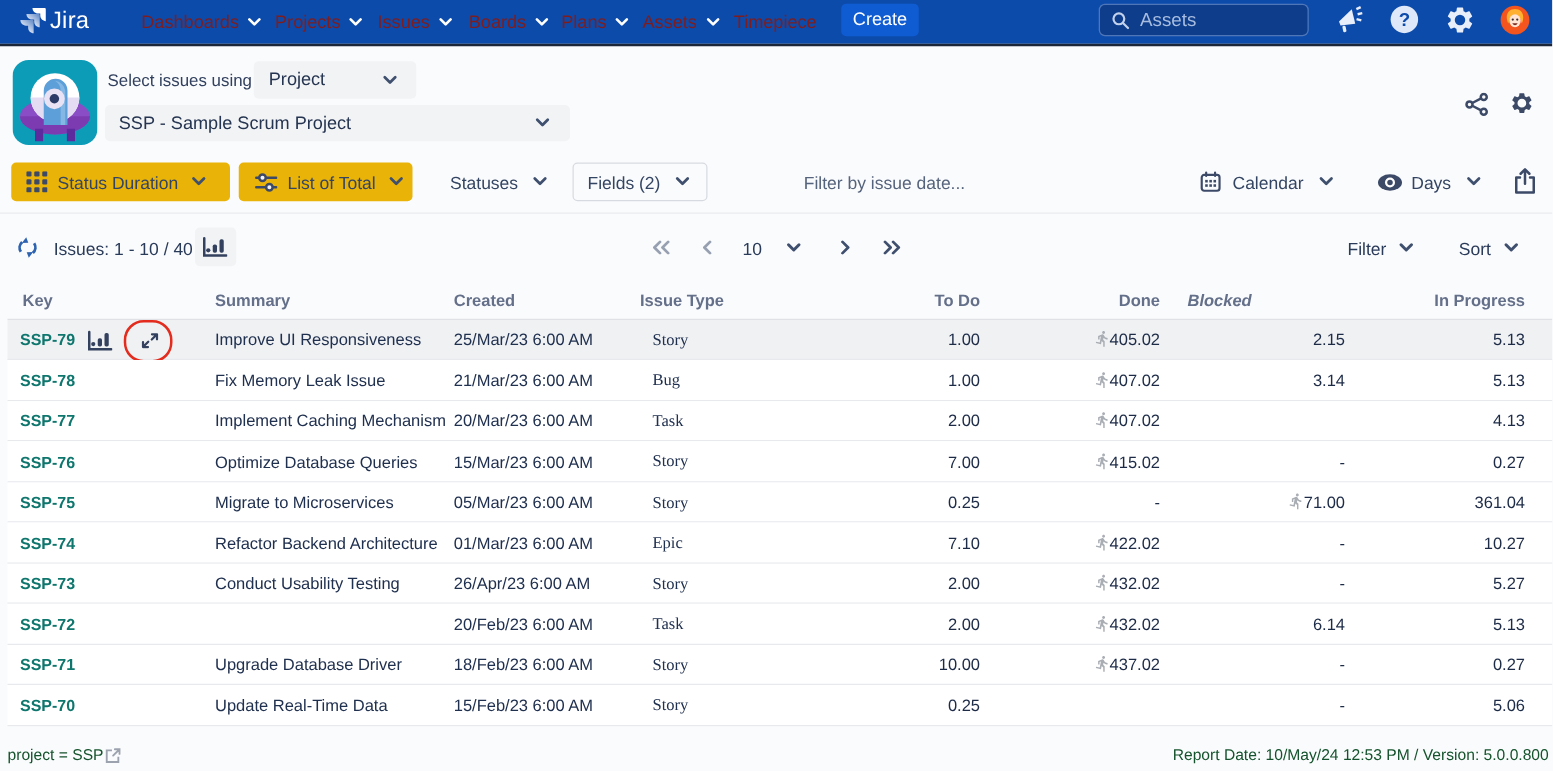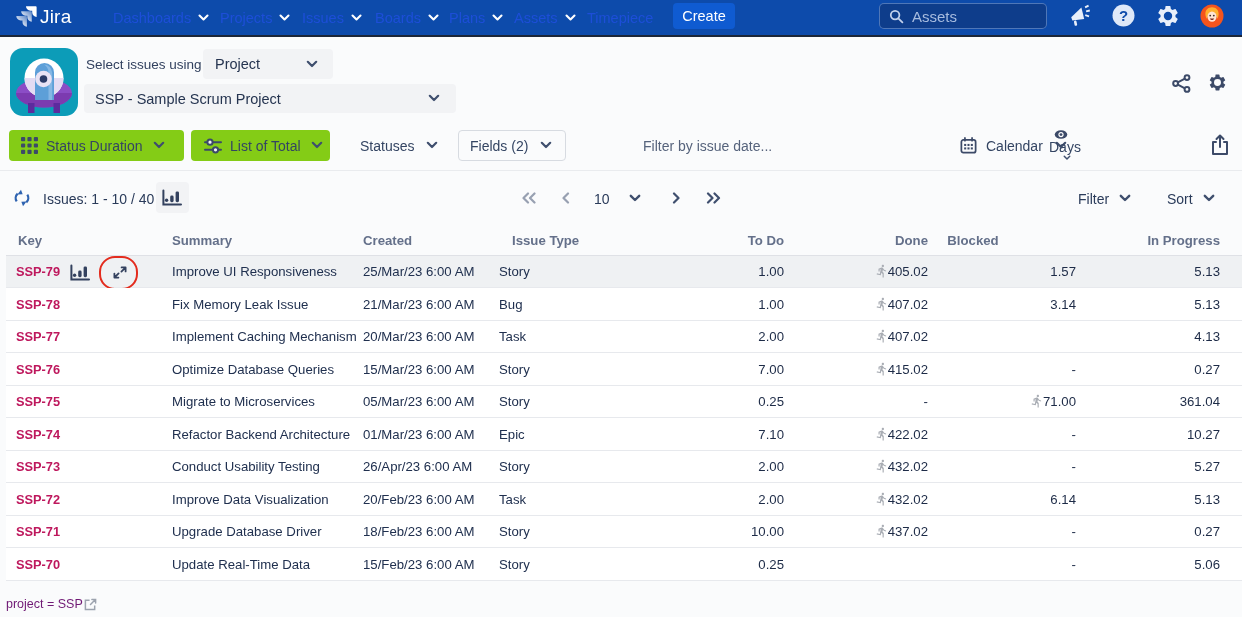--- a/index.html
+++ b/index.html
@@ -4,58 +4,58 @@
 <style>
   * { margin:0; padding:0; box-sizing:border-box; }
   html,body { width:1242px; height:617px; }
   body { font-family:"Liberation Sans", sans-serif; background:#FAFBFC; }
   #page { position:relative; width:1242px; height:617px; overflow:hidden; background:#FAFBFC; }
   .abs { position:absolute; }
 
   
   #nav { position:absolute; left:0; top:0; width:1242px; height:35px; background:#0D4BAB; }
   #navline { position:absolute; left:0; top:35px; width:1242px; height:2px; background:#1B2638; }
-  .navitem { position:absolute; top:0; height:35px; display:flex; align-items:center; color:#1d4ed8; font-size:14.5px; gap:7px; white-space:nowrap; }
+  .navitem { position:absolute; top:0; height:35px; display:flex; align-items:center; color:#7f1d1d; font-size:14.5px; gap:7px; white-space:nowrap; }
   .nchev { display:block; }
 
   #jiralogo { position:absolute; left:16px; top:5px; }
   #jiratext { position:absolute; left:40px; top:6px; color:#fff; font-size:19px; font-weight:500; letter-spacing:0.2px; }
 
   #createbtn { position:absolute; left:673px; top:3px; width:62px; height:26px; background:#0F5BD1; border-radius:4px; color:#fff; font-size:14.5px; display:flex; align-items:center; justify-content:center; font-weight:500; }
   #searchbox { position:absolute; left:879px; top:3px; width:168px; height:26px; background:#0E3D8B; border:1px solid rgba(160,190,240,0.45); border-radius:5px; display:flex; align-items:center; }
   #searchbox .stext { color:#A7BCDF; font-size:15px; margin-left:8px; }
 
   
   #avatar { position:absolute; left:10px; top:48px; }
   .lbl { position:absolute; color:#32415F; font-size:13.5px; }
   .ddl { position:absolute; background:#F2F3F5; border-radius:4px; display:flex; align-items:center; color:#253450; font-size:14.5px; }
 
   
-  .tbtn { position:absolute; top:130px; height:31px; background:#84cc16; border-radius:4px; display:flex; align-items:center; color:#344563; font-size:14px; font-weight:500; white-space:nowrap; }
+  .tbtn { position:absolute; top:130px; height:31px; background:#eab308; border-radius:4px; display:flex; align-items:center; color:#344563; font-size:14px; font-weight:500; white-space:nowrap; }
   .tplain { position:absolute; top:130px; height:31px; display:flex; align-items:center; color:#344563; font-size:14px; font-weight:500; white-space:nowrap; }
   #sepline { position:absolute; left:0; top:170px; width:1242px; height:1px; background:#E9EBEE; }
 
   
   .navy { color:#2A3B5A; }
 
   
   .hcell { position:absolute; top:233px; color:#64708A; font-size:13.2px; font-weight:600; white-space:nowrap; }
   #headborder { position:absolute; left:6px; top:255px; width:1236px; height:1px; background:#DFE1E6; }
   .row { position:absolute; left:6px; width:1236px; height:32px; border-bottom:1px solid #E7E9ED; background:#fff; }
   .row1bg { background:#EFF1F3 !important; }
   .cell { position:absolute; top:0; height:32px; display:flex; align-items:center; font-size:13.2px; color:#20304F; white-space:nowrap; }
-  .ckey { left:10px; color:#be185d; font-weight:700; font-size:12.8px; }
+  .ckey { left:10px; color:#0f766e; font-weight:700; font-size:12.8px; }
   .csum { left:166px; }
   .ccre { left:357px; }
-  .ctyp { left:493px; }
+  .ctyp { left:516px;font-family:Liberation Serif, serif; }
   .cnum { justify-content:flex-end; color:#1D2B47; }
   .runner { margin-right:-1px; position:relative; top:-0.5px; }
 
   
-  .foot { position:absolute; color:#701a75; font-size:12.5px; white-space:nowrap; }
+  .foot { position:absolute; color:#14532d; font-size:12.5px; white-space:nowrap; }
 </style>
 </head>
 <body>
 <div id="page">
 
   <div id="nav"></div>
   <div id="navline"></div>
 
   <svg id="jiralogo" width="21" height="23" viewBox="-2 34 79 80">
     <defs>
@@ -235,21 +235,21 @@
       </g>
     </svg>
     <span style="margin-left:8px;">Calendar</span>
     <svg style="margin-left:12px;" width="12" height="9" viewBox="0 0 12 9">
         <path d="M1.8 1.8 L6 6 L10.2 1.8" stroke="#3F4F6E" stroke-width="2.2" fill="none" stroke-linecap="round" stroke-linejoin="round"></path>
       </svg>
   </div>
 
   <div class="tplain" style="left:643px; font-weight:500; color:#56637C;">Filter by issue date...</div>
 
-  <div class="tplain" style="left:1042px;flex-direction:column;">
+  <div class="tplain" style="left:1102px;">
     <svg width="20" height="14" viewBox="0 0 20 14">
       <ellipse cx="10" cy="7" rx="9.6" ry="6.6" fill="#3C4A68"></ellipse>
       <circle cx="10" cy="7" r="4" fill="#fff"></circle>
       <circle cx="10" cy="7" r="2.2" fill="#3C4A68"></circle>
     </svg>
     <span style="margin-left:7px;">Days</span>
     <svg style="margin-left:12px;" width="12" height="9" viewBox="0 0 12 9">
         <path d="M1.8 1.8 L6 6 L10.2 1.8" stroke="#3F4F6E" stroke-width="2.2" fill="none" stroke-linecap="round" stroke-linejoin="round"></path>
       </svg>
   </div>
@@ -311,21 +311,21 @@
   <svg class="abs" style="left:1203px; top:194px;" width="12" height="9" viewBox="0 0 12 9">
       <path d="M1.8 1.8 L6 6 L10.2 1.8" stroke="#3F4F6E" stroke-width="2.4" fill="none" stroke-linecap="round" stroke-linejoin="round"></path>
     </svg>
 
   <div class="hcell" style="left:18px;">Key</div>
   <div class="hcell" style="left:172px;">Summary</div>
   <div class="hcell" style="left:363px;">Created</div>
   <div class="hcell" style="left:512px;">Issue Type</div>
   <div class="hcell" style="left:650px; width:134px; text-align:right;">To Do</div>
   <div class="hcell" style="left:770px; width:158px; text-align:right;">Done</div>
-  <div class="hcell" style="left:910px; width:126px; text-align:center;">Blocked</div>
+  <div class="hcell" style="left:950px; width:126px; text-align:left;font-style:italic;">Blocked</div>
   <div class="hcell" style="left:1090px; width:130px; text-align:right;">In Progress</div>
   <div id="headborder"></div>
 
   <div class="row row1bg" style="top:255.5px; height:32.5px;">
       <div class="cell ckey">SSP-79</div>
       <svg style="position:absolute; left:64px; top:7px;" width="20" height="19" viewBox="0 0 20 19">
         <circle cx="4.6" cy="12.2" r="1.7" fill="#33415E"></circle>
         <rect x="8.2" y="7.6" width="3.4" height="6.6" rx="1.4" fill="#33415E"></rect>
         <rect x="13.6" y="3.4" width="3.4" height="10.8" rx="1.4" fill="#33415E"></rect>
         <path d="M1.4 2.6 V16.4 H19" stroke="#33415E" stroke-width="2" fill="none" stroke-linecap="round"></path>
@@ -337,21 +337,21 @@
         </g>
       </svg>
       <div style="position:absolute; left:93px; top:0.5px; width:39px; height:34px; border:2.8px solid #E32C1E; border-radius:16px;"></div>
       <div class="cell csum">Improve UI Responsiveness</div>
       <div class="cell ccre">25/Mar/23 6:00 AM</div>
       <div class="cell ctyp">Story</div>
       <div class="cell cnum" style="left:644px; width:134px;">1.00</div>
       <div class="cell cnum" style="left:764px; width:158px;"><svg class="runner" width="14" height="14" viewBox="0 0 24 24">
           <path fill="#A9ADB4" d="M13.49 5.48c1.1 0 2-.9 2-2s-.9-2-2-2-2 .9-2 2 .9 2 2 2zm-3.6 13.9 1-4.4 2.1 2v6h2v-7.5l-2.1-2 .6-3c1.3 1.5 3.3 2.5 5.5 2.5v-2c-1.9 0-3.5-1-4.3-2.4l-1-1.6c-.4-.6-1-1-1.7-1-.3 0-.5.1-.8.1l-5.2 2.2v4.7h2v-3.4l1.8-.7-1.6 8.1-4.9-1-.4 2 7 1.4z"></path>
         </svg>405.02</div>
-      <div class="cell cnum" style="left:944px; width:126px;">1.57</div>
+      <div class="cell cnum" style="left:944px; width:126px;">2.15</div>
       <div class="cell cnum" style="left:1084px; width:130px;">5.13</div>
     </div>
 <div class="row" style="top:288.0px; height:32.5px;text-align:right;">
       <div class="cell ckey">SSP-78</div>
       <div class="cell csum">Fix Memory Leak Issue</div>
       <div class="cell ccre">21/Mar/23 6:00 AM</div>
       <div class="cell ctyp">Bug</div>
       <div class="cell cnum" style="left:644px; width:134px;">1.00</div>
       <div class="cell cnum" style="left:764px; width:158px;"><svg class="runner" width="14" height="14" viewBox="0 0 24 24">
           <path fill="#A9ADB4" d="M13.49 5.48c1.1 0 2-.9 2-2s-.9-2-2-2-2 .9-2 2 .9 2 2 2zm-3.6 13.9 1-4.4 2.1 2v6h2v-7.5l-2.1-2 .6-3c1.3 1.5 3.3 2.5 5.5 2.5v-2c-1.9 0-3.5-1-4.3-2.4l-1-1.6c-.4-.6-1-1-1.7-1-.3 0-.5.1-.8.1l-5.2 2.2v4.7h2v-3.4l1.8-.7-1.6 8.1-4.9-1-.4 2 7 1.4z"></path>
@@ -413,21 +413,20 @@
       <div class="cell ctyp">Story</div>
       <div class="cell cnum" style="left:644px; width:134px;">2.00</div>
       <div class="cell cnum" style="left:764px; width:158px;"><svg class="runner" width="14" height="14" viewBox="0 0 24 24">
           <path fill="#A9ADB4" d="M13.49 5.48c1.1 0 2-.9 2-2s-.9-2-2-2-2 .9-2 2 .9 2 2 2zm-3.6 13.9 1-4.4 2.1 2v6h2v-7.5l-2.1-2 .6-3c1.3 1.5 3.3 2.5 5.5 2.5v-2c-1.9 0-3.5-1-4.3-2.4l-1-1.6c-.4-.6-1-1-1.7-1-.3 0-.5.1-.8.1l-5.2 2.2v4.7h2v-3.4l1.8-.7-1.6 8.1-4.9-1-.4 2 7 1.4z"></path>
         </svg>432.02</div>
       <div class="cell cnum" style="left:944px; width:126px;">-</div>
       <div class="cell cnum" style="left:1084px; width:130px;">5.27</div>
     </div>
 <div class="row" style="top:483.0px; height:32.5px;">
       <div class="cell ckey">SSP-72</div>
-      <div class="cell csum">Improve Data Visualization</div>
       <div class="cell ccre">20/Feb/23 6:00 AM</div>
       <div class="cell ctyp">Task</div>
       <div class="cell cnum" style="left:644px; width:134px;">2.00</div>
       <div class="cell cnum" style="left:764px; width:158px;"><svg class="runner" width="14" height="14" viewBox="0 0 24 24">
           <path fill="#A9ADB4" d="M13.49 5.48c1.1 0 2-.9 2-2s-.9-2-2-2-2 .9-2 2 .9 2 2 2zm-3.6 13.9 1-4.4 2.1 2v6h2v-7.5l-2.1-2 .6-3c1.3 1.5 3.3 2.5 5.5 2.5v-2c-1.9 0-3.5-1-4.3-2.4l-1-1.6c-.4-.6-1-1-1.7-1-.3 0-.5.1-.8.1l-5.2 2.2v4.7h2v-3.4l1.8-.7-1.6 8.1-4.9-1-.4 2 7 1.4z"></path>
         </svg>432.02</div>
       <div class="cell cnum" style="left:944px; width:126px;">6.14</div>
       <div class="cell cnum" style="left:1084px; width:130px;">5.13</div>
     </div>
 <div class="row" style="top:515.5px; height:32.5px;">
@@ -452,14 +451,15 @@
       <div class="cell cnum" style="left:1084px; width:130px;">5.06</div>
     </div>
 
   <div class="foot" style="left:6px; top:597px;">project = SSP</div>
   <svg class="abs" style="left:84px; top:598px;" width="13" height="13" viewBox="0 0 14 14">
     <g stroke="#9CA3AE" stroke-width="1.6" fill="none">
       <path d="M11.5 8 V12.5 H1.5 V2.5 H6"></path>
       <path d="M8.5 1.5 H12.5 V5.5 M12.3 1.7 L7 7" stroke-linecap="round"></path>
     </g>
   </svg>
+  <div class="foot" style="right:3px; top:597px; text-align:right;">Report Date: 10/May/24 12:53 PM / Version: 5.0.0.800</div>
 
 </div>
 
 </body></html>

